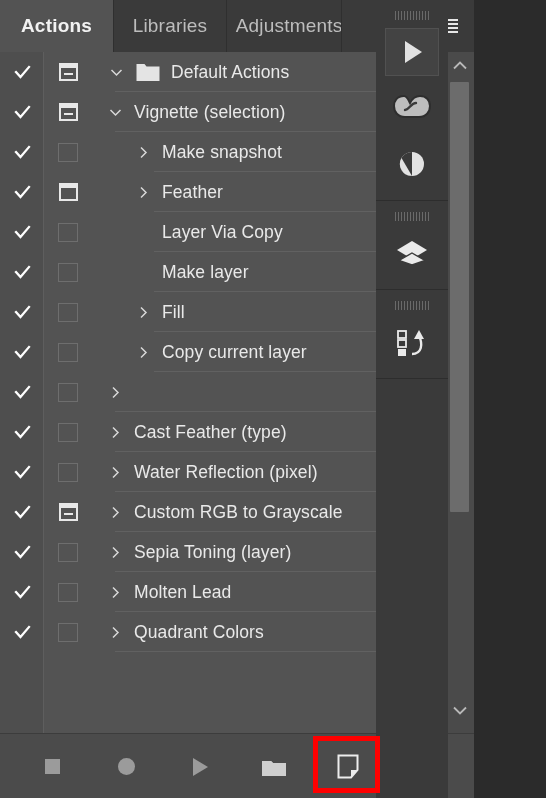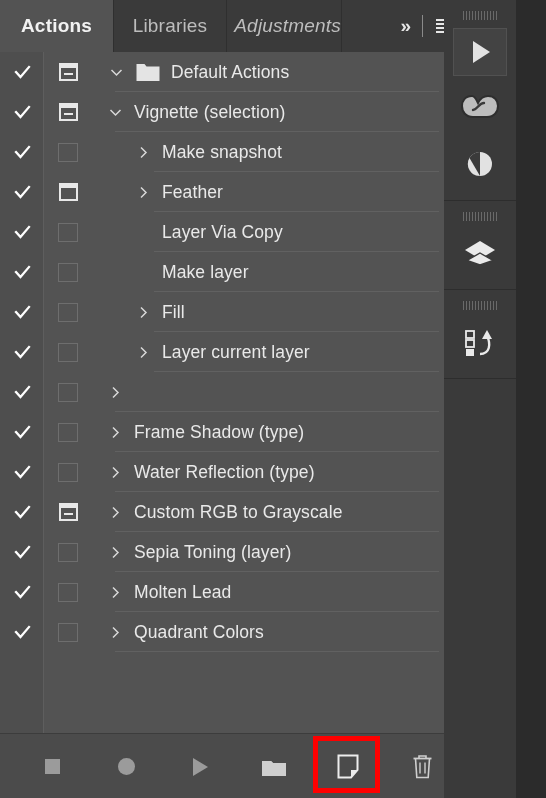--- a/index.html
+++ b/index.html
@@ -8,21 +8,21 @@
     background: #2b2b2b;
   }
   body {
     width: 546px;
     height: 798px;
     font-family: "Liberation Sans", sans-serif;
     overflow: hidden;
   }
   #app {
     position: relative;
-    width: 516px;
+    width: 448px;
     height: 798px;
     background: #ef4444;
   }
 
   
   .panel {
     position: absolute;
     left: 0; top: 0;
     width: 474px;
     height: 798px;
@@ -53,21 +53,21 @@
     overflow: hidden;
     white-space: nowrap;
   }
   .tab.active {
     background: #535353;
     color: #f2f2f2;
     font-weight: bold;
   }
   .tab-actions { width: 114px; }
   .tab-libraries { width: 113px; justify-content: center; }
-  .tab-adjustments { width: 115px; padding-left: 10px; justify-content: flex-end; font-style: italic; }
+  .tab-adjustments { width: 115px; padding-left: 10px; justify-content: center; }
 
   .tab-tools {
     flex: 1;
     display: flex;
     align-items: center;
     justify-content: flex-end;
     gap: 13px;
     padding-right: 16px;
     height: 52px;
   }
@@ -484,21 +484,21 @@
               </svg>
             </div>
             <div class="cell-dlg">
               <span class="dlgbox empty"></span>
             </div>
             <div class="cell-tw" style="width: 70px; padding-left: 45px; box-sizing: border-box;">
               <svg class="tw-svg" viewBox="0 0 13 13">
                 <path d="M4 1.5 L9 6.5 L4 11.5" fill="none" stroke="#d8d8d8" stroke-width="1.5"></path>
               </svg>
             </div>
-            <div class="cell-label">Layer current layer</div>
+            <div class="cell-label">Copy current layer</div>
             <div class="sep" style="left: 154px;"></div>
           </div>
           <div class="row">
             <div class="cell-check">
               <svg class="checkmark" viewBox="0 0 17 17">
                 <path d="M2 8 L6.5 13 L15 3" fill="none" stroke="#ffffff" stroke-width="2.3" stroke-linecap="square"></path>
               </svg>
             </div>
             <div class="cell-dlg">
               <span class="dlgbox empty"></span>
@@ -517,38 +517,38 @@
               </svg>
             </div>
             <div class="cell-dlg">
               <span class="dlgbox empty"></span>
             </div>
             <div class="cell-tw" style="width: 42px; padding-left: 17px; box-sizing: border-box;">
               <svg class="tw-svg" viewBox="0 0 13 13">
                 <path d="M4 1.5 L9 6.5 L4 11.5" fill="none" stroke="#d8d8d8" stroke-width="1.5"></path>
               </svg>
             </div>
-            <div class="cell-label">Frame Shadow (type)</div>
+            <div class="cell-label">Cast Feather (type)</div>
             <div class="sep" style="left: 115px;"></div>
           </div>
           <div class="row">
             <div class="cell-check">
               <svg class="checkmark" viewBox="0 0 17 17">
                 <path d="M2 8 L6.5 13 L15 3" fill="none" stroke="#ffffff" stroke-width="2.3" stroke-linecap="square"></path>
               </svg>
             </div>
             <div class="cell-dlg">
               <span class="dlgbox empty"></span>
             </div>
             <div class="cell-tw" style="width: 42px; padding-left: 17px; box-sizing: border-box;">
               <svg class="tw-svg" viewBox="0 0 13 13">
                 <path d="M4 1.5 L9 6.5 L4 11.5" fill="none" stroke="#d8d8d8" stroke-width="1.5"></path>
               </svg>
             </div>
-            <div class="cell-label">Water Reflection (type)</div>
+            <div class="cell-label">Water Reflection (pixel)</div>
             <div class="sep" style="left: 115px;"></div>
           </div>
           <div class="row">
             <div class="cell-check">
               <svg class="checkmark" viewBox="0 0 17 17">
                 <path d="M2 8 L6.5 13 L15 3" fill="none" stroke="#ffffff" stroke-width="2.3" stroke-linecap="square"></path>
               </svg>
             </div>
             <div class="cell-dlg">
               <span class="dlgbox bar minus"></span>

